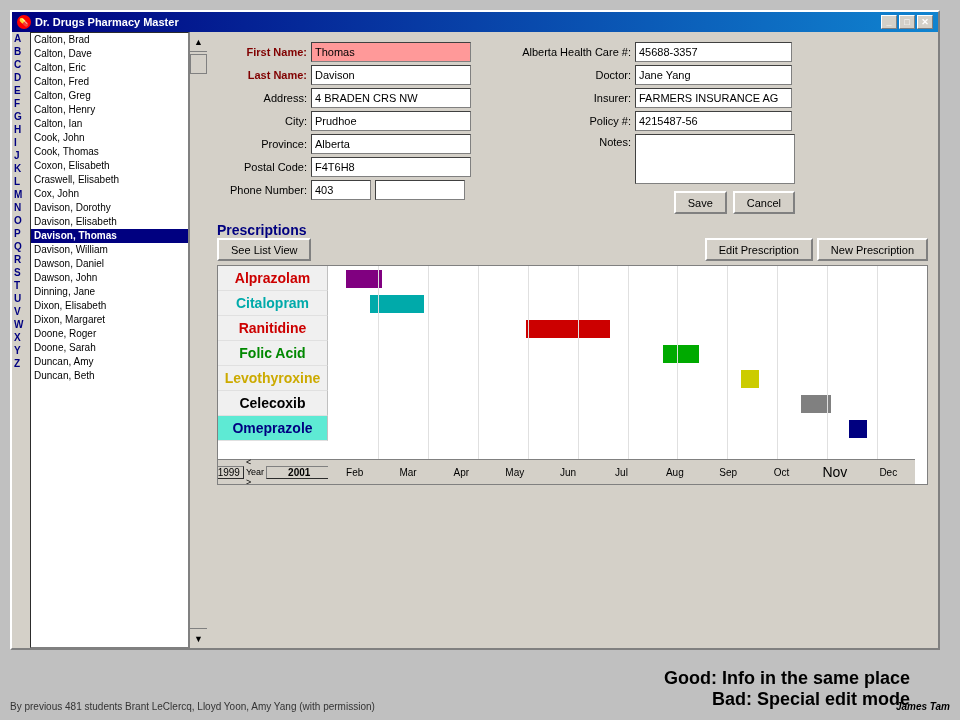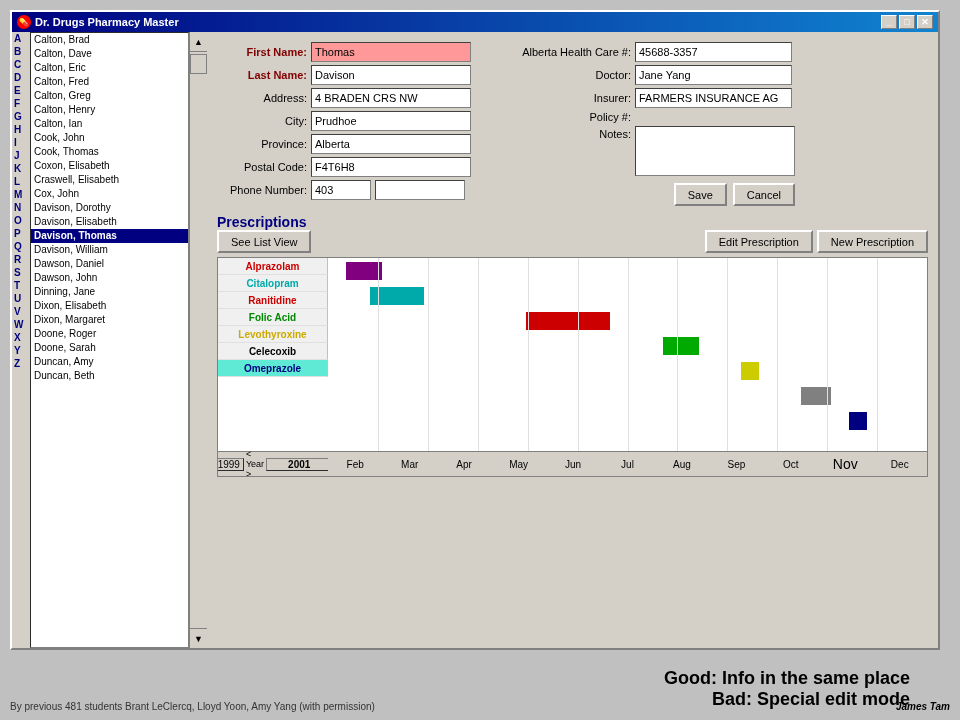--- a/index.html
+++ b/index.html
@@ -279,22 +279,22 @@
       left: 0;
       top: 0;
       width: 110px;
       height: calc(100% - 25px);
     }
 
     .drug-label {
       display: flex;
       align-items: center;
       justify-content: center;
-      height: 17px;
-      font-size: 10px;
+      height: 25px;
+      font-size: 14px;
       font-weight: bold;
       border-bottom: 1px solid #e0e0e0;
     }
 
     
     .chart-area {
       position: absolute;
       left: 110px;
       right: 0;
       top: 0;
@@ -305,21 +305,21 @@
     .chart-bar {
       position: absolute;
       height: 18px;
     }
 
     
     .chart-timeline {
       position: absolute;
       bottom: 0;
       left: 110px;
-      right: 0;
+      right: 12px;
       height: 25px;
       border-top: 1px solid #808080;
       display: flex;
       align-items: center;
     }
 
     .timeline-nav {
       position: absolute;
       bottom: 0;
       left: 0;
@@ -492,20 +492,21 @@
         <div class="form-row">
           <span class="form-label-black">Doctor:</span>
           <input class="form-input form-input-med" value="Jane Yang" style="">
         </div>
         <div class="form-row">
           <span class="form-label-black">Insurer:</span>
           <input class="form-input form-input-med" value="FARMERS INSURANCE AG" style="">
         </div>
         <div class="form-row">
           <span class="form-label-black">Policy #:</span>
+          <input class="form-input form-input-med" value="4215487-56" style="">
         </div>
         <div class="form-row" style="align-items:flex-start;">
           <span class="form-label-black" style="margin-top:2px;">Notes:</span>
           <textarea class="form-textarea" style=""></textarea>
         </div>
         <div class="btn-row">
           <button class="btn">Save</button>
           <button class="btn">Cancel</button>
         </div>
       </div>

